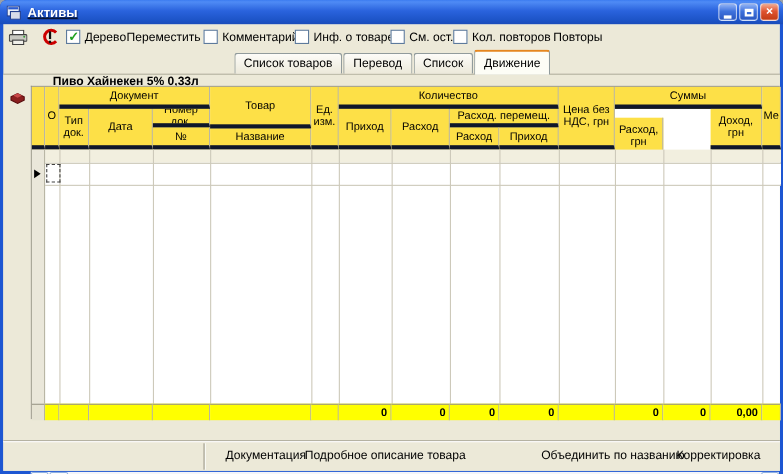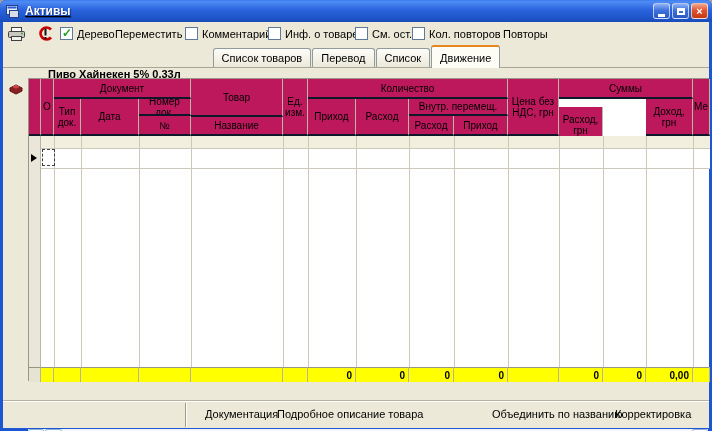--- a/index.html
+++ b/index.html
@@ -32,21 +32,21 @@
     background:linear-gradient(180deg,#fdfcf8,#ece9da);border:1px solid #919b9c;border-bottom:none;
     border-radius:3px 3px 0 0;margin-right:1px;color:#000;}
   .tab.active{height:23px;background:#fdfdf6;border-top:2px solid #e5861f;margin-bottom:-1px;z-index:2;font-size:11px;}
   
   .page{position:absolute;left:0;top:46px;width:706px;height:332px;background:#ECE9D8;}
   .prodtitle{position:absolute;left:2px;top:0;font-size:11px;font-weight:bold;color:#000;margin-left:43px;}
   .pageicon{position:absolute;left:5px;top:14px;}
   
   .grid{position:absolute;left:25px;top:10px;width:681px;height:303px;background:#fff;
     border-top:1px solid #9a9788;border-left:1px solid #9a9788;}
-  .hc{position:absolute;background:#be185d;border-right:1px solid #b9b6a5;border-bottom:2px solid #0f172a;
+  .hc{position:absolute;background:#fde047;border-right:1px solid #b9b6a5;border-bottom:4px solid #0f172a;
     display:flex;align-items:center;justify-content:center;text-align:center;font-size:10px;line-height:1.1;color:#000;overflow:hidden;padding:0 1px;}
   .filterband{position:absolute;left:12px;top:57px;width:669px;height:12px;background:#F2EFDF;}
   .rowband{position:absolute;left:12px;top:69px;width:669px;height:20px;background:#fff;}
   .rowhdrstrip{position:absolute;left:0;top:57px;width:12px;height:231px;background:#EAE7DA;border-right:1px solid #b9b6a5;}
   .vl{position:absolute;top:57px;height:231px;width:1px;background:#cdc9ba;}
   .hl{position:absolute;left:12px;width:669px;height:1px;background:#cdc9ba;}
   .marker{position:absolute;left:2px;top:75px;width:0;height:0;border-left:6px solid #000;border-top:4px solid transparent;border-bottom:4px solid transparent;}
   .focuscell{position:absolute;left:13px;top:70px;width:13px;height:17px;border:1px dashed #404040;}
   .tc{position:absolute;top:288px;height:15px;background:#FFFF00;border-right:1px solid #b8b49f;border-top:1px solid #989584;
     font-size:10px;font-weight:bold;color:#000;text-align:right;padding:1px 3px 0 0;line-height:13px;overflow:hidden;}
@@ -156,21 +156,21 @@
         <div class="hc" style="left:25px;top:20px;width:27px;height:37px">Тип док.</div>
         <div class="hc" style="left:52px;top:20px;width:58px;height:37px">Дата</div>
         <div class="hc" style="left:110px;top:20px;width:52px;height:17px">Номер док.</div>
         <div class="hc" style="left:110px;top:37px;width:52px;height:20px">№</div>
         <div class="hc" style="left:162px;top:0;width:92px;height:38px">Товар</div>
         <div class="hc" style="left:162px;top:38px;width:92px;height:19px">Название</div>
         <div class="hc" style="left:254px;top:0;width:25px;height:57px">Ед. изм.</div>
         <div class="hc" style="left:279px;top:0;width:200px;height:20px">Количество</div>
         <div class="hc" style="left:279px;top:20px;width:48px;height:37px">Приход</div>
         <div class="hc" style="left:327px;top:20px;width:53px;height:37px">Расход</div>
-        <div class="hc" style="left:380px;top:20px;width:99px;height:17px">Внутр. перемещ.</div>
+        <div class="hc" style="left:380px;top:20px;width:99px;height:17px">Расход. перемещ.</div>
         <div class="hc" style="left:380px;top:37px;width:45px;height:20px">Расход</div>
         <div class="hc" style="left:425px;top:37px;width:54px;height:20px">Приход</div>
         <div class="hc" style="left:479px;top:0;width:51px;height:57px">Цена без НДС, грн</div>
         <div class="hc" style="left:530px;top:0;width:134px;height:20px">Суммы</div>
         <div class="hc" style="left:530px;top:28px;width:44px;height:37px">Расход, грн</div>
         <div class="hc" style="left:617px;top:20px;width:47px;height:37px">Доход, грн</div>
         <div class="hc" style="left:664px;top:0;width:17px;height:57px">Ме</div>
 
         <div class="filterband"></div>
         <div class="rowband"></div>

